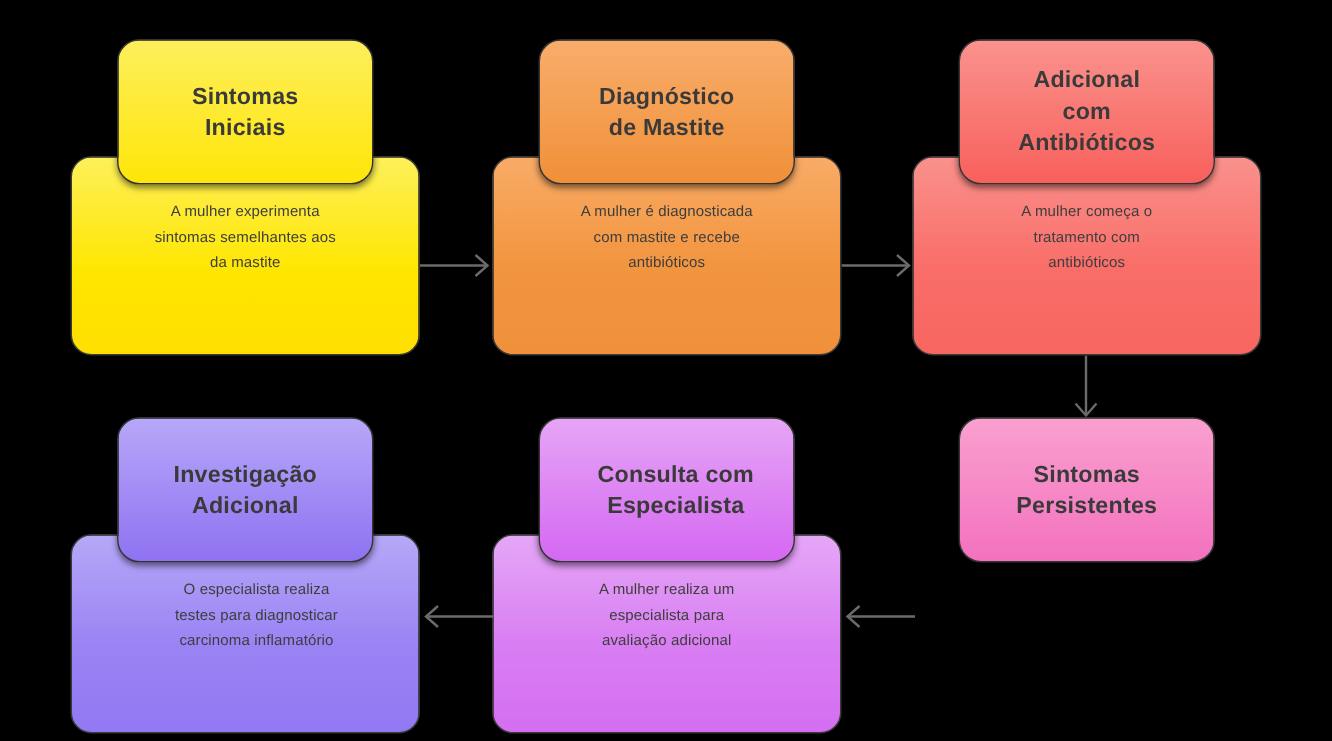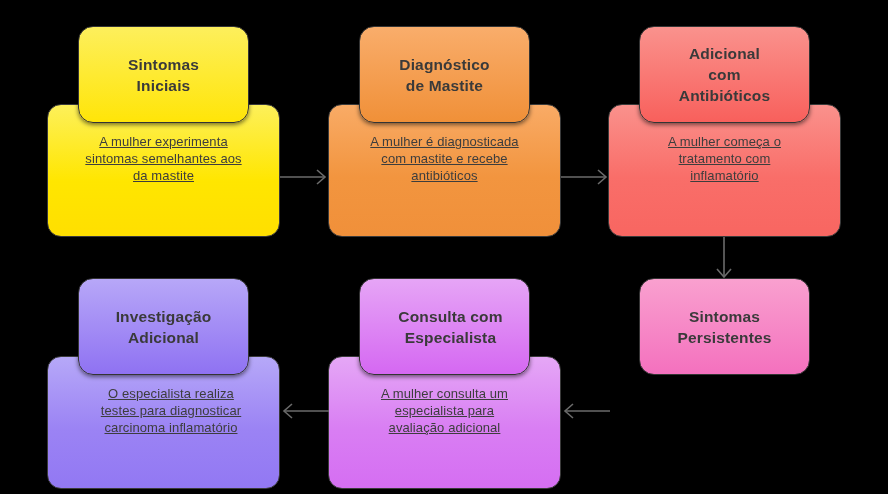--- a/index.html
+++ b/index.html
@@ -38,28 +38,27 @@
     border: 1.6px solid #3a3a3a;
     border-radius: 14px;
     display: flex;
     align-items: center;
     justify-content: center;
     padding: 0 14px 0 14px;
     box-shadow: 0 1px 3px rgba(0,0,0,0.55);
   }
 
   .node-body-text {
-    font-size: 13px;
+    font-size: 10px;
     line-height: 17px;
     color: #3d3d3d;
     text-align: center;
     letter-spacing: 0.1px;
     white-space: pre-line;
     transform: translateY(-12px);
-    text-decoration: underline;
   }
 
   .node-header {
     position: absolute;
     left: 31px;
     top: 0;
     width: 171px;
     height: 97px;
     box-sizing: border-box;
     border: 1.7px solid #343434;
@@ -134,21 +133,21 @@
     <div class="node-header">
       <div class="node-header-text">Diagnóstico
 de Mastite</div>
     </div>
   </div>
 
   <div class="node theme-red" style="left:608px; top:26px;">
     <div class="node-body">
       <div class="node-body-text">A mulher começa o
 tratamento com
-inflamatório</div>
+antibióticos</div>
     </div>
     <div class="node-header">
       <div class="node-header-text">Adicional
 com
 Antibióticos</div>
     </div>
   </div>
 
   <div class="node theme-violet" style="left:47px; top:278px;">
     <div class="node-body">
@@ -157,21 +156,21 @@
 carcinoma inflamatório</div>
     </div>
     <div class="node-header">
       <div class="node-header-text">Investigação
 Adicional</div>
     </div>
   </div>
 
   <div class="node theme-orchid" style="left:328px; top:278px;">
     <div class="node-body">
-      <div class="node-body-text">A mulher consulta um
+      <div class="node-body-text">A mulher realiza um
 especialista para
 avaliação adicional</div>
     </div>
     <div class="node-header">
       <div class="node-header-text">Consulta com
 Especialista</div>
     </div>
   </div>
 
   <div class="node theme-pink" style="left:608px; top:278px;">

